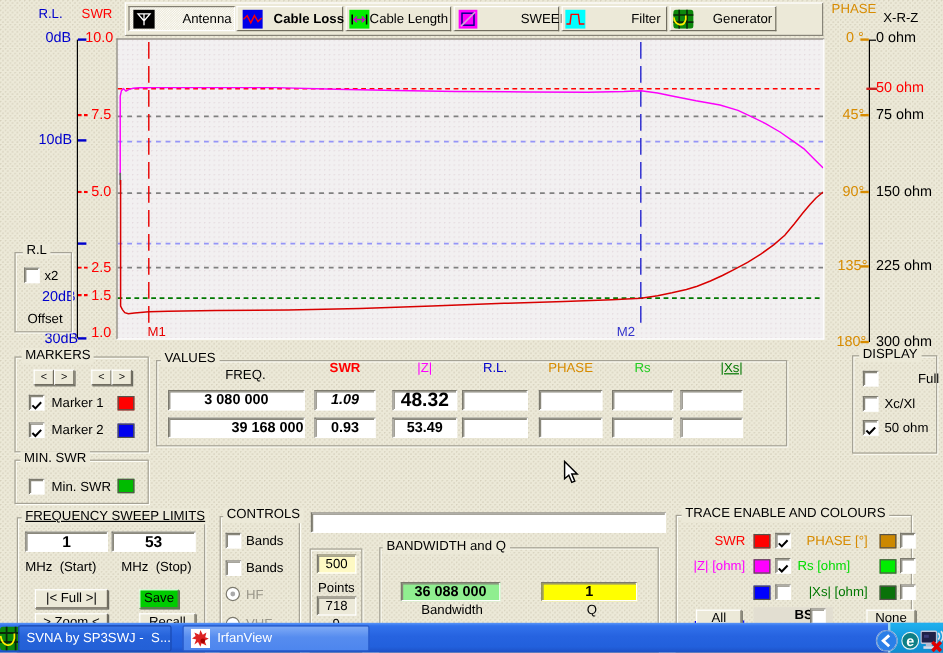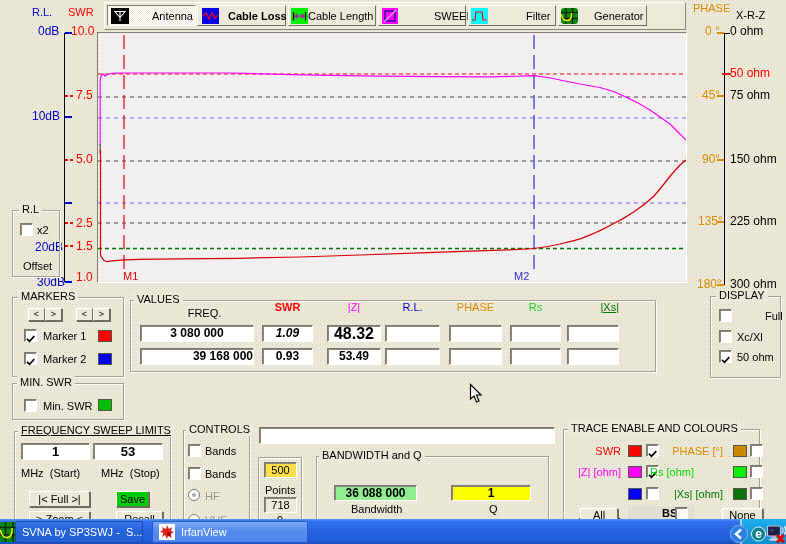--- a/index.html
+++ b/index.html
@@ -203,21 +203,21 @@
 <div class="ab t11" style="left:205px;top:468px;">Bands</div>
 <div class="ab" style="left:188px;top:489px;width:12px;height:12px;border-radius:50%;background:#fff;border:1px solid #7c7a6e;"></div>
 <div class="ab" style="left:192px;top:493px;width:4px;height:4px;border-radius:50%;background:#aaa;"></div>
 <div class="ab t11" style="left:205px;top:490px;color:#9a978a;">HF</div>
 <div class="ab" style="left:188px;top:514px;width:12px;height:12px;border-radius:50%;background:#fff;border:1px solid #7c7a6e;"></div>
 <div class="ab t11" style="left:205px;top:514px;color:#9a978a;">VHF</div>
 
 <div class="fld" style="left:259px;top:427px;width:296px;height:17px;"></div>
 
 <div class="gb" style="left:258px;top:457px;width:44px;height:87px;"></div>
-<div class="fld t11" style="left:264px;top:462px;width:33px;height:16px;background:#fde047;line-height:15px;">500</div>
+<div class="fld t11" style="left:264px;top:462px;width:33px;height:16px;background:#fef9c3;line-height:15px;">500</div>
 <div class="ab t11" style="left:265px;top:484px;">Points</div>
 <div class="fld t11" style="left:264px;top:497px;width:33px;height:16px;background:#ece9d8;line-height:15px;">718</div>
 <div class="ab t11" style="left:277px;top:514px;">9</div>
 
 <div class="gb" style="left:316px;top:456px;width:233px;height:88px;"></div>
 <div class="gbt" style="left:319px;top:449px;">BANDWIDTH and Q</div>
 <div class="fld t11" style="left:334px;top:485px;width:83px;height:16px;background:#90ee90;font-weight:bold;font-size:12px;line-height:14px;">36 088 000</div>
 <div class="fld t11" style="left:451px;top:485px;width:80px;height:16px;background:#ffff00;font-weight:bold;font-size:12px;line-height:14px;">1</div>
 <div class="ab t11" style="left:351px;top:503px;">Bandwidth</div>
 <div class="ab t11" style="left:489px;top:503px;">Q</div>
@@ -265,21 +265,21 @@
       <path d="M2,5.8 L4.5,8.3 L9.3,3.2" stroke="#000" stroke-width="1.7" fill="none"></path>
     </svg></div>
 <div class="ab t11" style="left:650px;top:445px;width:73px;text-align:right;color:#d78b00;">PHASE [°]</div>
 <div class="sw" style="left:733px;top:445px;background:#cc8800;"></div>
 <div class="cb" style="left:750px;top:444px;"></div>
 <div class="ab t11" style="left:556px;top:466px;width:65px;text-align:right;color:#ff00ff;">|Z| [ohm]</div>
 <div class="sw" style="left:628px;top:466px;background:#ff00ff;"></div>
 <div class="cb" style="left:646px;top:465px;"><svg width="11" height="11">
       <path d="M2,5.8 L4.5,8.3 L9.3,3.2" stroke="#000" stroke-width="1.7" fill="none"></path>
     </svg></div>
-<div class="ab t11" style="left:650px;top:466px;width:73px;text-align:left;color:#00dd00;">Rs [ohm]</div>
+<div class="ab t11" style="left:650px;top:466px;width:73px;text-align:center;color:#00dd00;">Rs [ohm]</div>
 <div class="sw" style="left:733px;top:466px;background:#00ee00;"></div>
 <div class="cb" style="left:750px;top:465px;"></div>
 <div class="ab t11" style="left:556px;top:488px;width:65px;text-align:right;color:#0000ff;margin-top:28px;">R.L. [dB]</div>
 <div class="sw" style="left:628px;top:488px;background:#0000ff;"></div>
 <div class="cb" style="left:646px;top:487px;"></div>
 <div class="ab t11" style="left:650px;top:488px;width:73px;text-align:right;color:#007700;">|Xs| [ohm]</div>
 <div class="sw" style="left:733px;top:488px;background:#0a720a;"></div>
 <div class="cb" style="left:750px;top:487px;"></div>
 <div class="btn" style="left:580px;top:508px;width:38px;height:15px;line-height:13px;">All</div>
 <div class="ab" style="left:628px;top:506px;width:66px;height:13px;background:#e2ded1;"></div>

